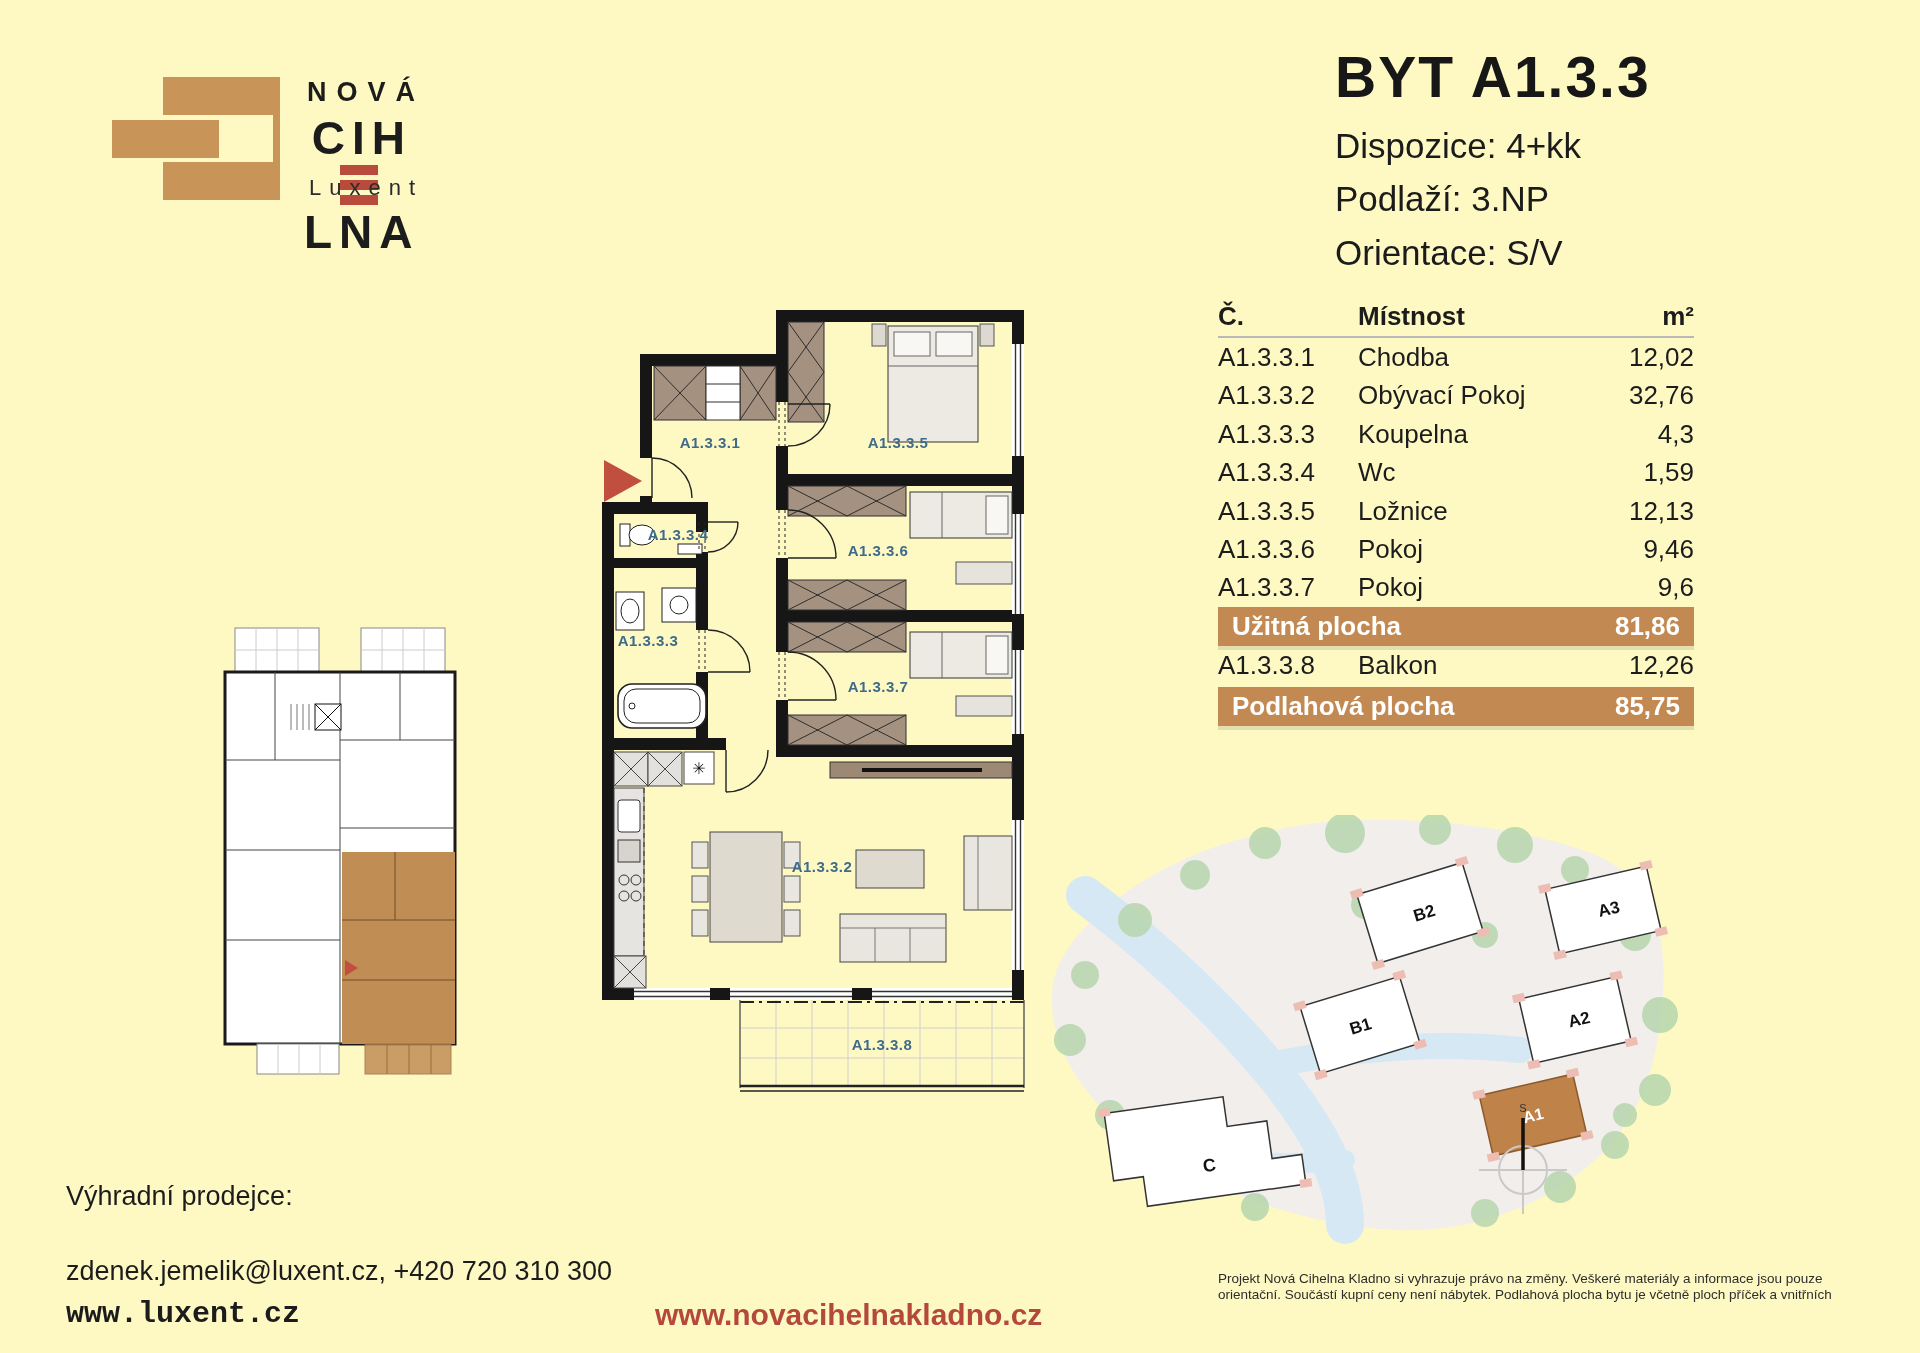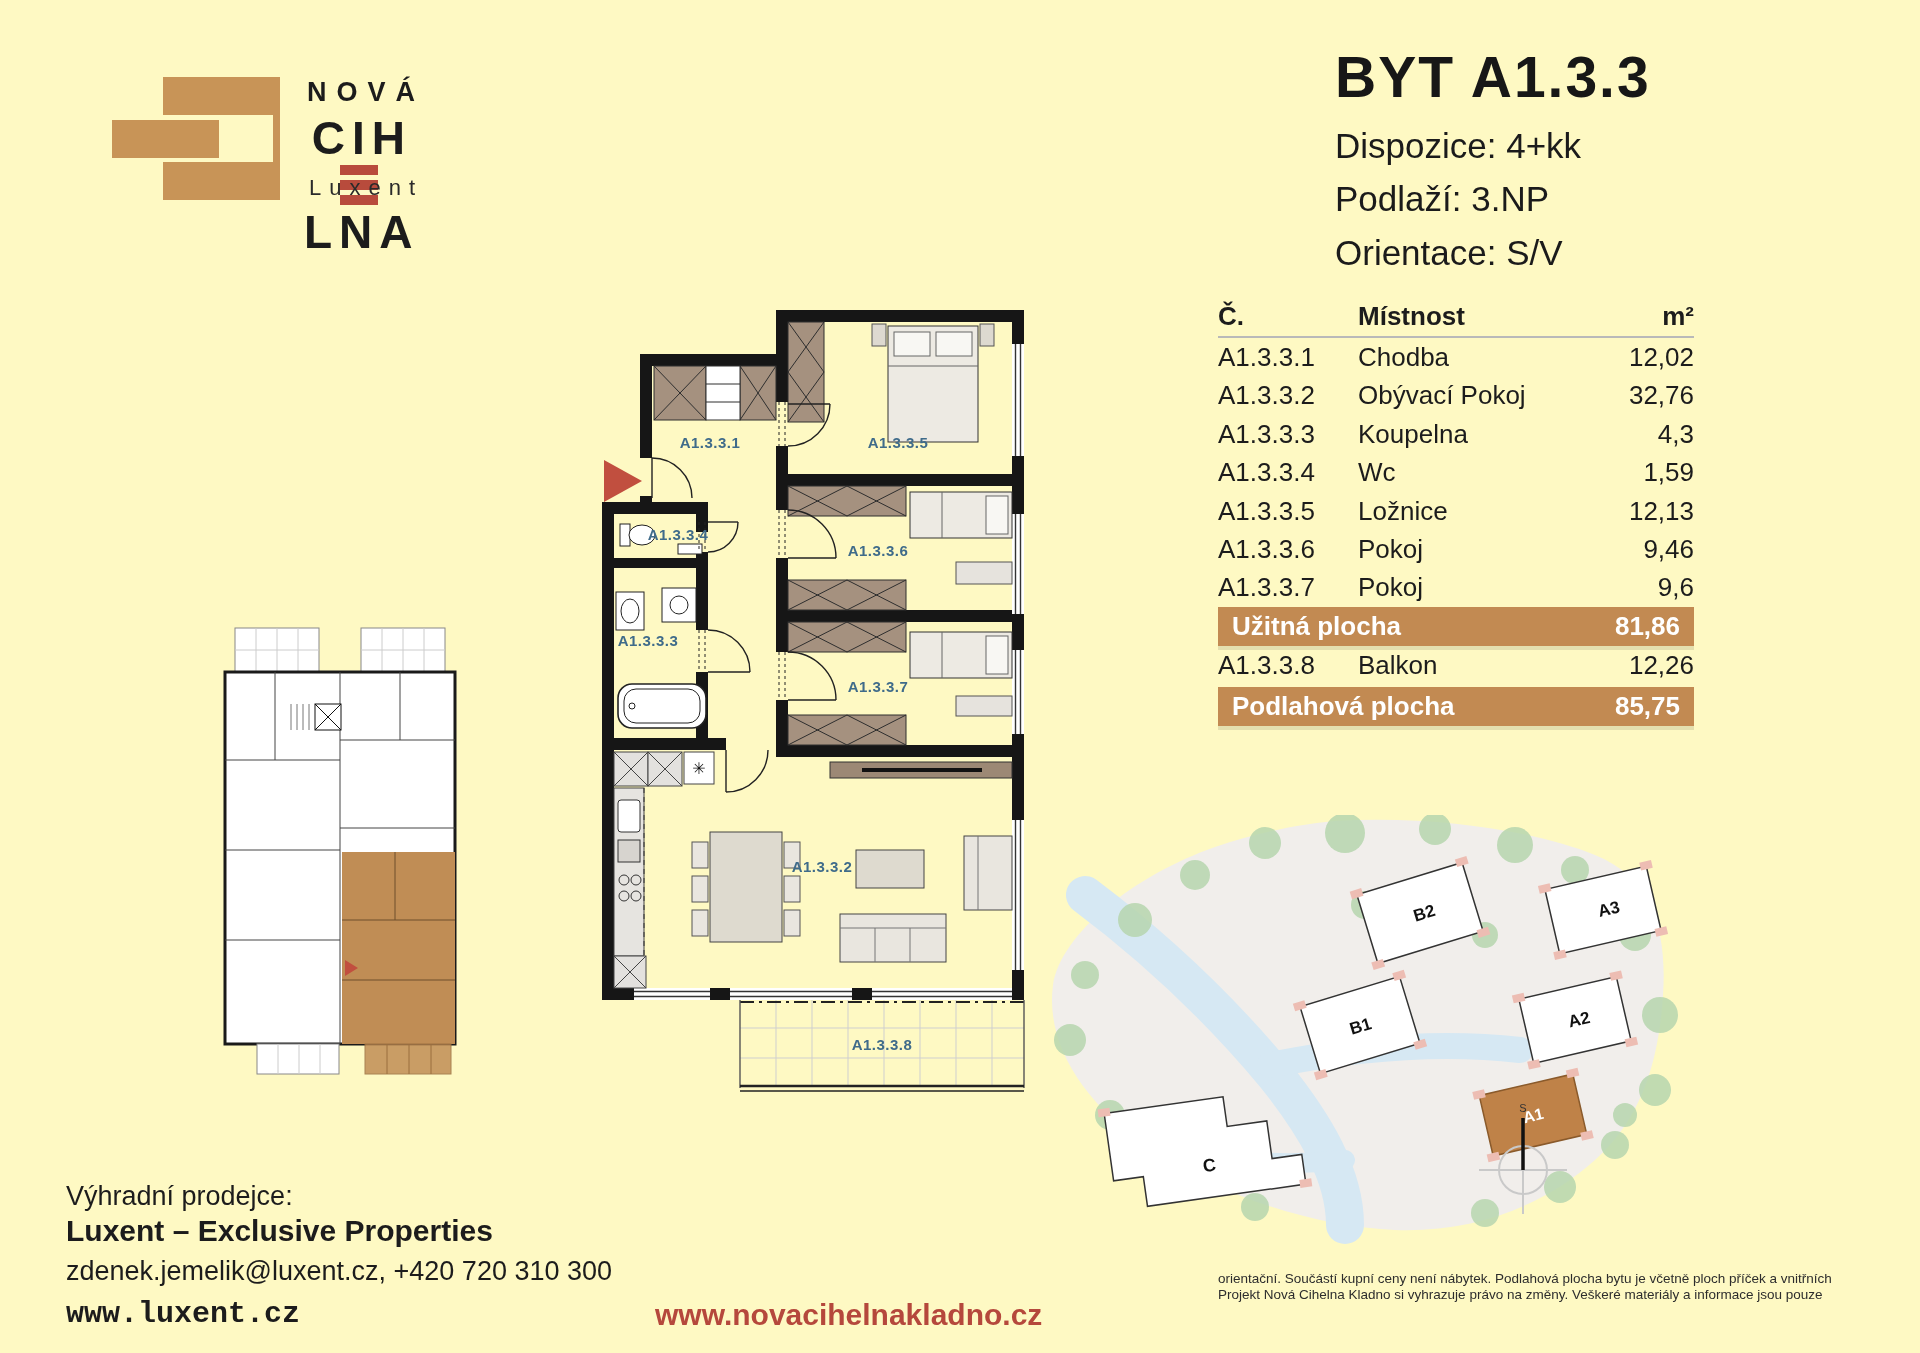--- a/index.html
+++ b/index.html
@@ -488,22 +488,21 @@
     <g transform="translate(508,355)">
       <circle r="24" fill="none" stroke="#c9c9c9" stroke-width="2"></circle>
       <line x1="-44" y1="0" x2="44" y2="0" stroke="#c9c9c9" stroke-width="2"></line>
       <line x1="0" y1="-44" x2="0" y2="44" stroke="#c9c9c9" stroke-width="2"></line>
       <line x1="0" y1="-52" x2="0" y2="0" stroke="#111" stroke-width="3.5"></line>
       <text x="0" y="-58" font-size="11" fill="#333" text-anchor="middle">S</text>
     </g>
   </svg>
 
   <div class="f-intro">Výhradní prodejce:</div>
-  <div class="f-name">Luxent – Exclusive Properties</div>
   <div class="f-mail">zdenek.jemelik@luxent.cz, +420 720 310 300</div>
   <div class="f-web">www.luxent.cz</div>
   <div class="f-link">www.novacihelnakladno.cz</div>
   <div class="f-disc">
+    <span>Projekt Nová Cihelna Kladno si vyhrazuje právo na změny. Veškeré materiály a informace jsou pouze</span>
     <span>orientační. Součástí kupní ceny není nábytek. Podlahová plocha bytu je včetně ploch příček a vnitřních</span>
-    <span>Projekt Nová Cihelna Kladno si vyhrazuje právo na změny. Veškeré materiály a informace jsou pouze</span>
   </div>
 
 </div>
 
 </body></html>

